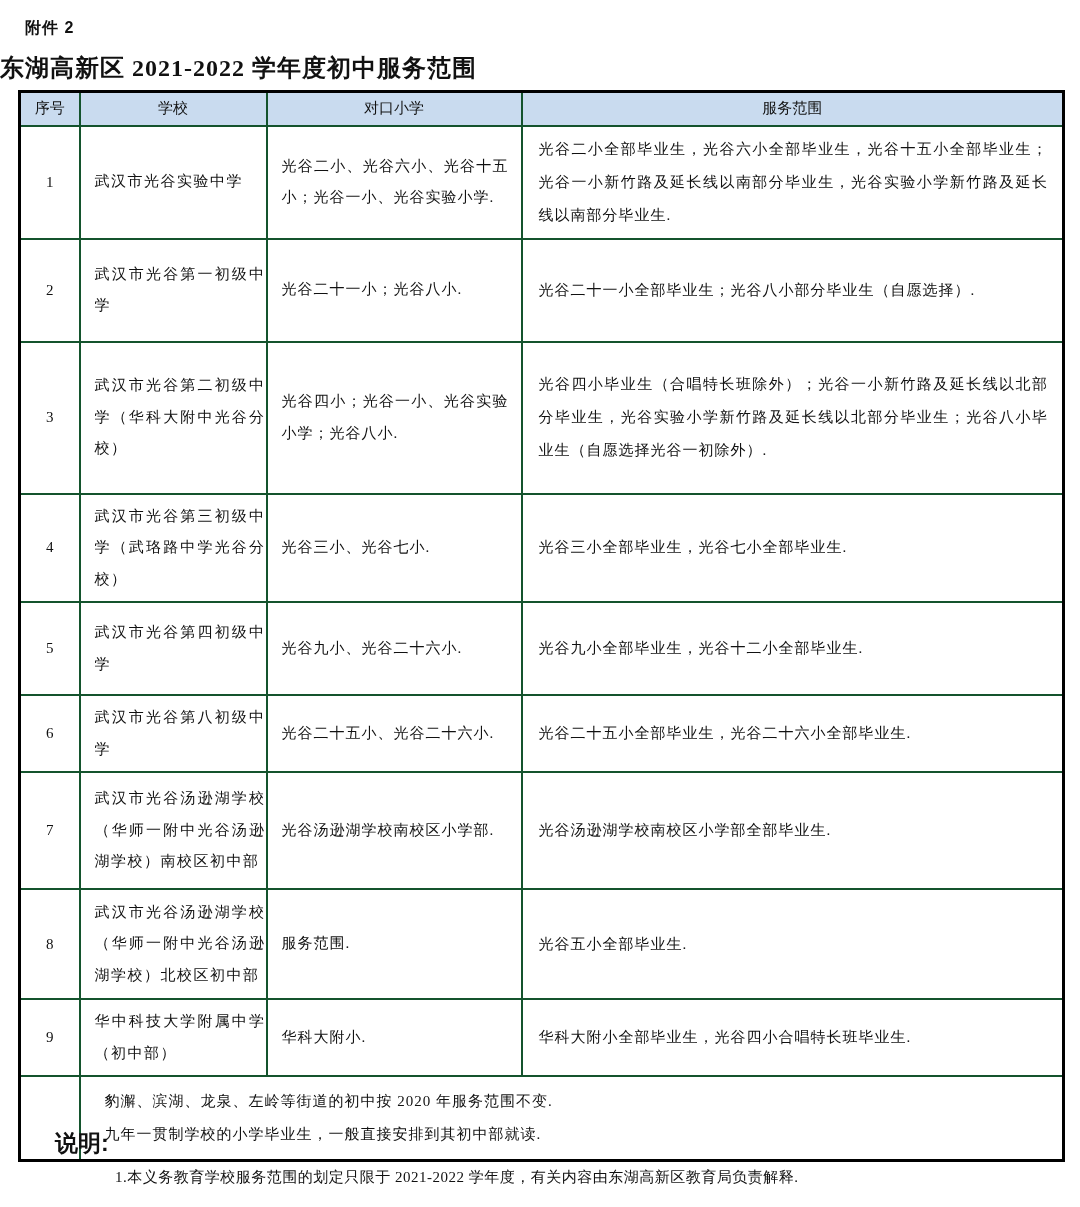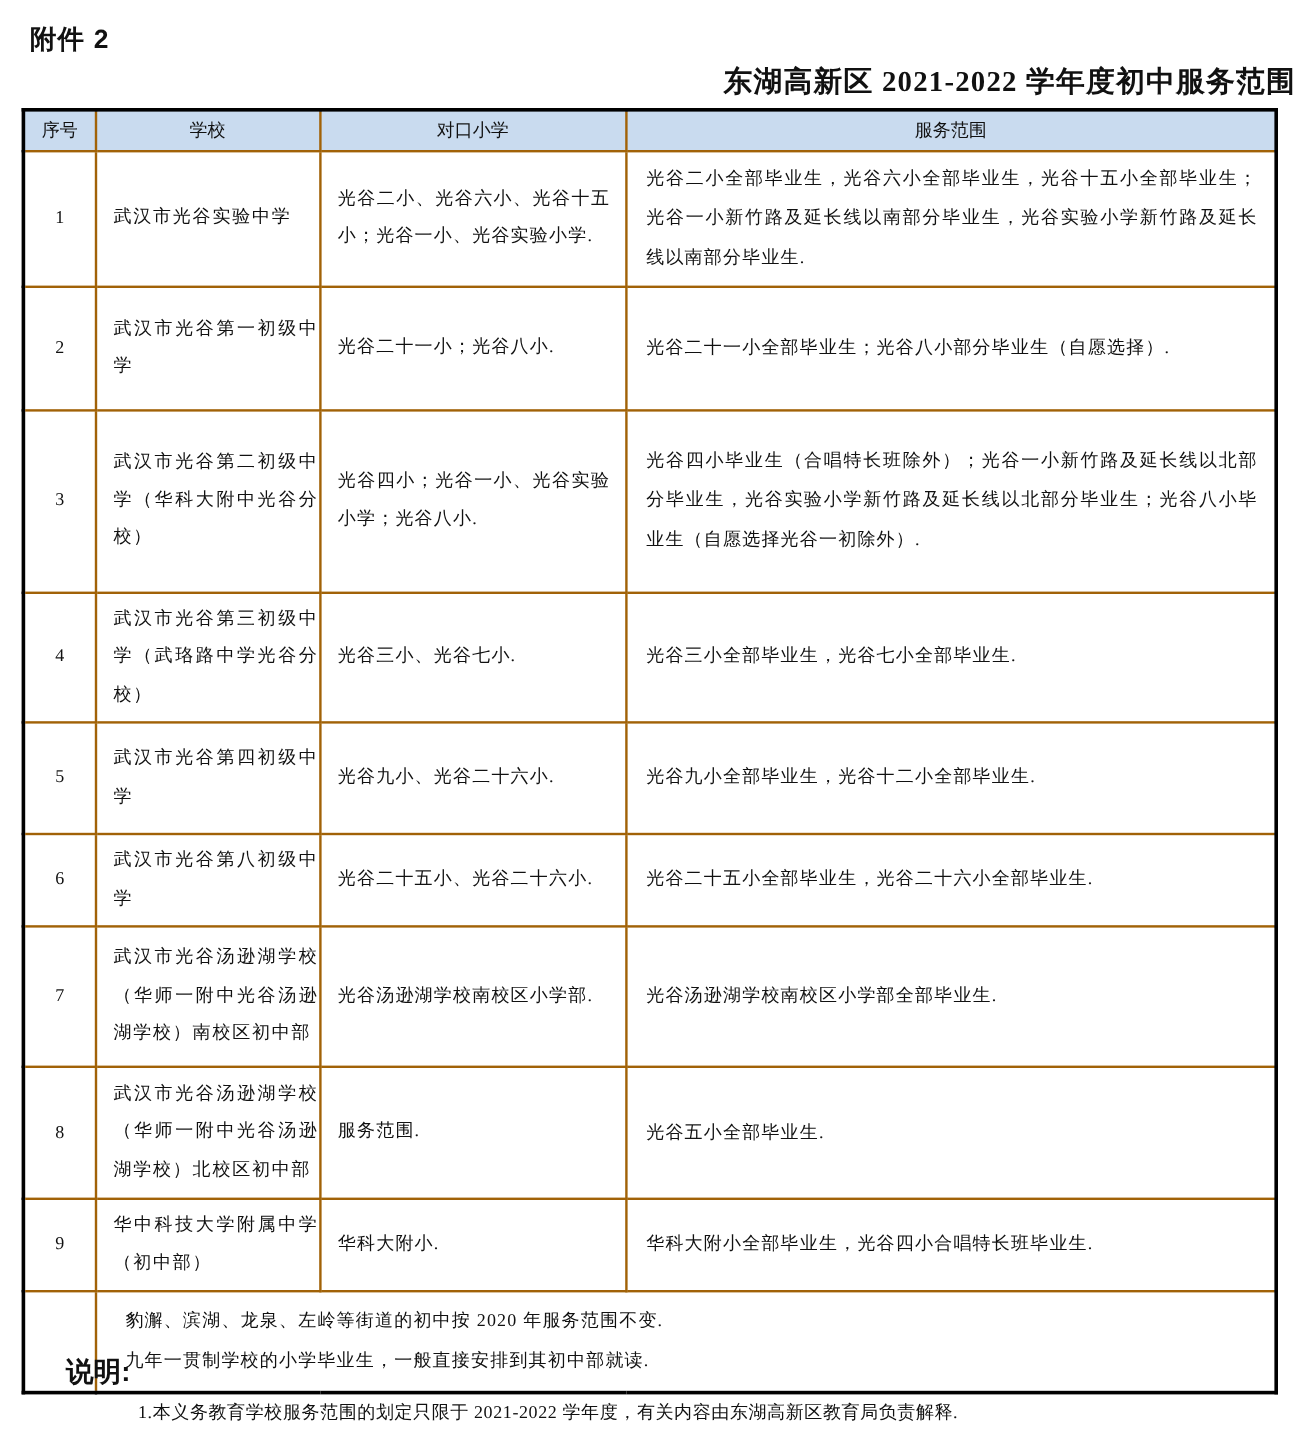--- a/index.html
+++ b/index.html
@@ -9,47 +9,47 @@
     height: 1207px;
     position: relative;
     font-family: "Liberation Serif", "DejaVu Serif", serif;
     color: #111111;
     overflow: hidden;
   }
   .attachment {
     position: absolute;
     left: 25px;
     top: 18px;
-    font-size: 22px;
+    font-size: 16px;
     font-weight: bold;
     font-family: "Liberation Sans", "DejaVu Sans", sans-serif;
     letter-spacing: 1px;
   }
   .doc-title {
     position: absolute;
     left: 0;
     top: 52px;
     width: 100%;
-    text-align: right;
+    text-align: left;
     font-size: 24px;
     font-weight: bold;
     letter-spacing: 1px;
     font-family: "Liberation Serif", "DejaVu Serif", serif;
   }
   table.svc {
     position: absolute;
     left: 18px;
     top: 90px;
     width: 1044px;
     border-collapse: collapse;
     table-layout: fixed;
     border: 3px solid #000;
   }
   table.svc th, table.svc td {
-    border: 2px solid #a16207;
+    border: 2px solid #14532d;
     font-size: 15px;
     vertical-align: middle;
   }
   table.svc th {
     height: 34px;
     font-weight: normal;
     text-align: center;
     font-family: "Liberation Sans", "DejaVu Sans", sans-serif;
     font-size: 15px;
   }

